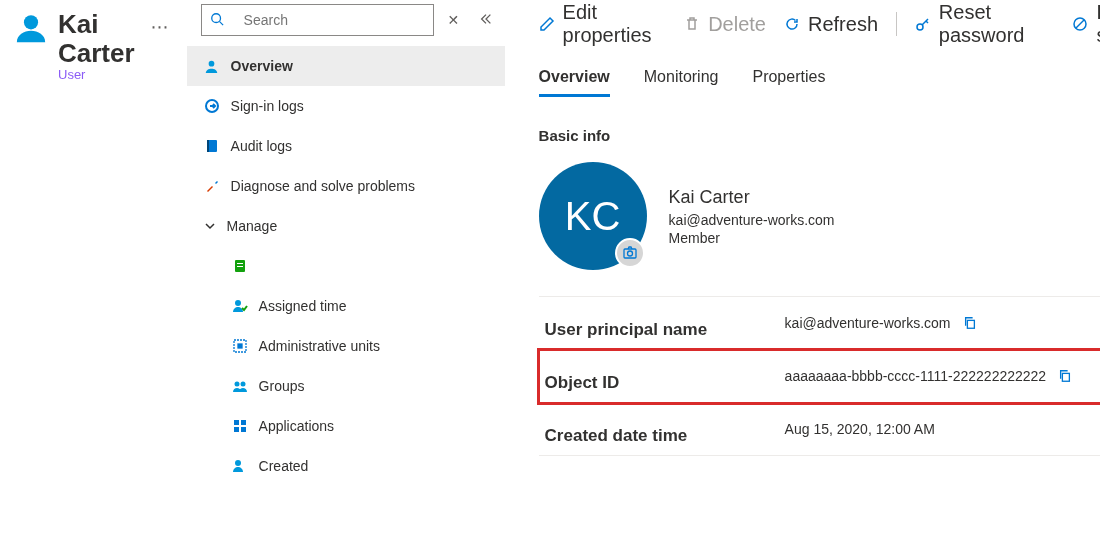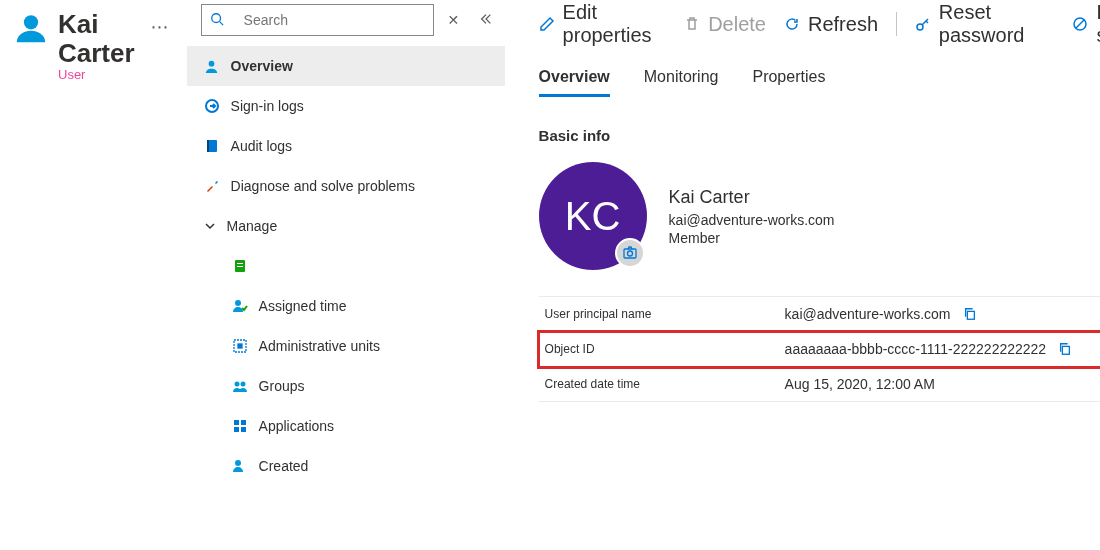--- a/index.html
+++ b/index.html
@@ -21,21 +21,21 @@
   }
   .header .avatar {
     width: 36px; height: 36px;
     display:flex; align-items:center; justify-content:center;
     color:#0078d4;
   }
   .header .title-block { display:flex; flex-direction:column; }
   .header .title {
     font-size: 26px; font-weight: 600; line-height:1.1;
   }
-  .header .subtitle { font-size: 13px; color:#ec4899; }
+  .header .subtitle { font-size: 13px; color:#8b5cf6; }
   .header .more { font-size:18px; color:#605e5c; padding:6px 4px; cursor:pointer; }
 
   .body { display:flex; flex:1; min-height:0; }
 
   .sidebar {
     width: 318px; flex-shrink:0;
     border-right:none;
     padding-right:0;
   }
   .search-row {
@@ -115,21 +115,21 @@
     font-weight:600; font-size:15px;
     margin-top:30px;
   }
 
   .profile {
     display:flex; gap:22px; align-items:center;
     margin-top:18px;
   }
   .profile .circle {
     width:108px; height:108px; border-radius:50%;
-    background:#4c1d95;
+    background:#0369a1;
     color:#fff;
     display:flex; align-items:center; justify-content:center;
     font-size:40px; font-weight:400;
     position:relative;
   }
   .profile .cambadge {
     position:absolute; right:2px; bottom:2px;
     width:30px; height:30px; border-radius:50%;
     background:#d6d6d6;
     display:flex; align-items:center; justify-content:center;
@@ -142,21 +142,21 @@
   .kv {
     margin-top:26px;
     width:720px;
   }
   .kv-row {
     display:flex; align-items:center;
     padding:9px 6px;
     border-bottom:1px solid #edebe9;
   }
   .kv-row:first-child { border-top:1px solid #edebe9; }
-  .kv-row .k { width:240px; font-weight:400; font-size:12px;}
+  .kv-row .k { width:240px; font-weight:700; font-size:17px;margin-top:14px;}
   .kv-row .v { flex:1; font-size:14px; display:flex; align-items:center; gap:12px;}
   .kv-row.highlight {
     outline:3px solid #d92b2b;
     outline-offset:-1px;
   }
   .copy-ic { color:#0078d4; cursor:pointer; display:flex; }
 </style>
 </head>
 <body>
 

